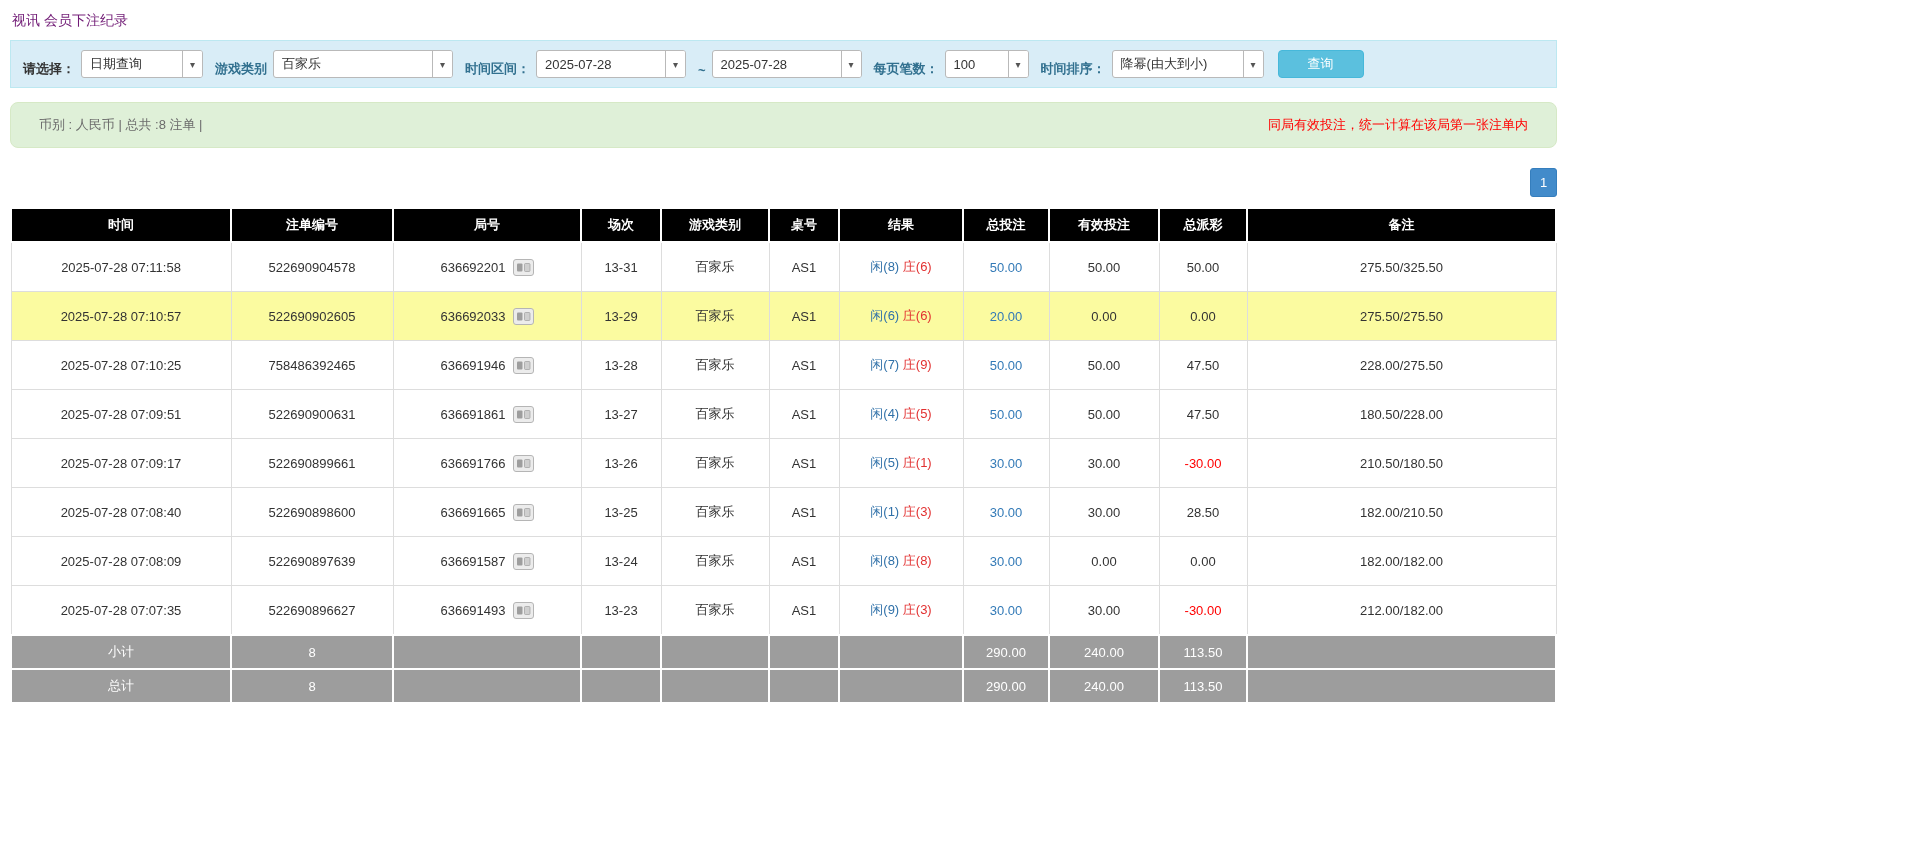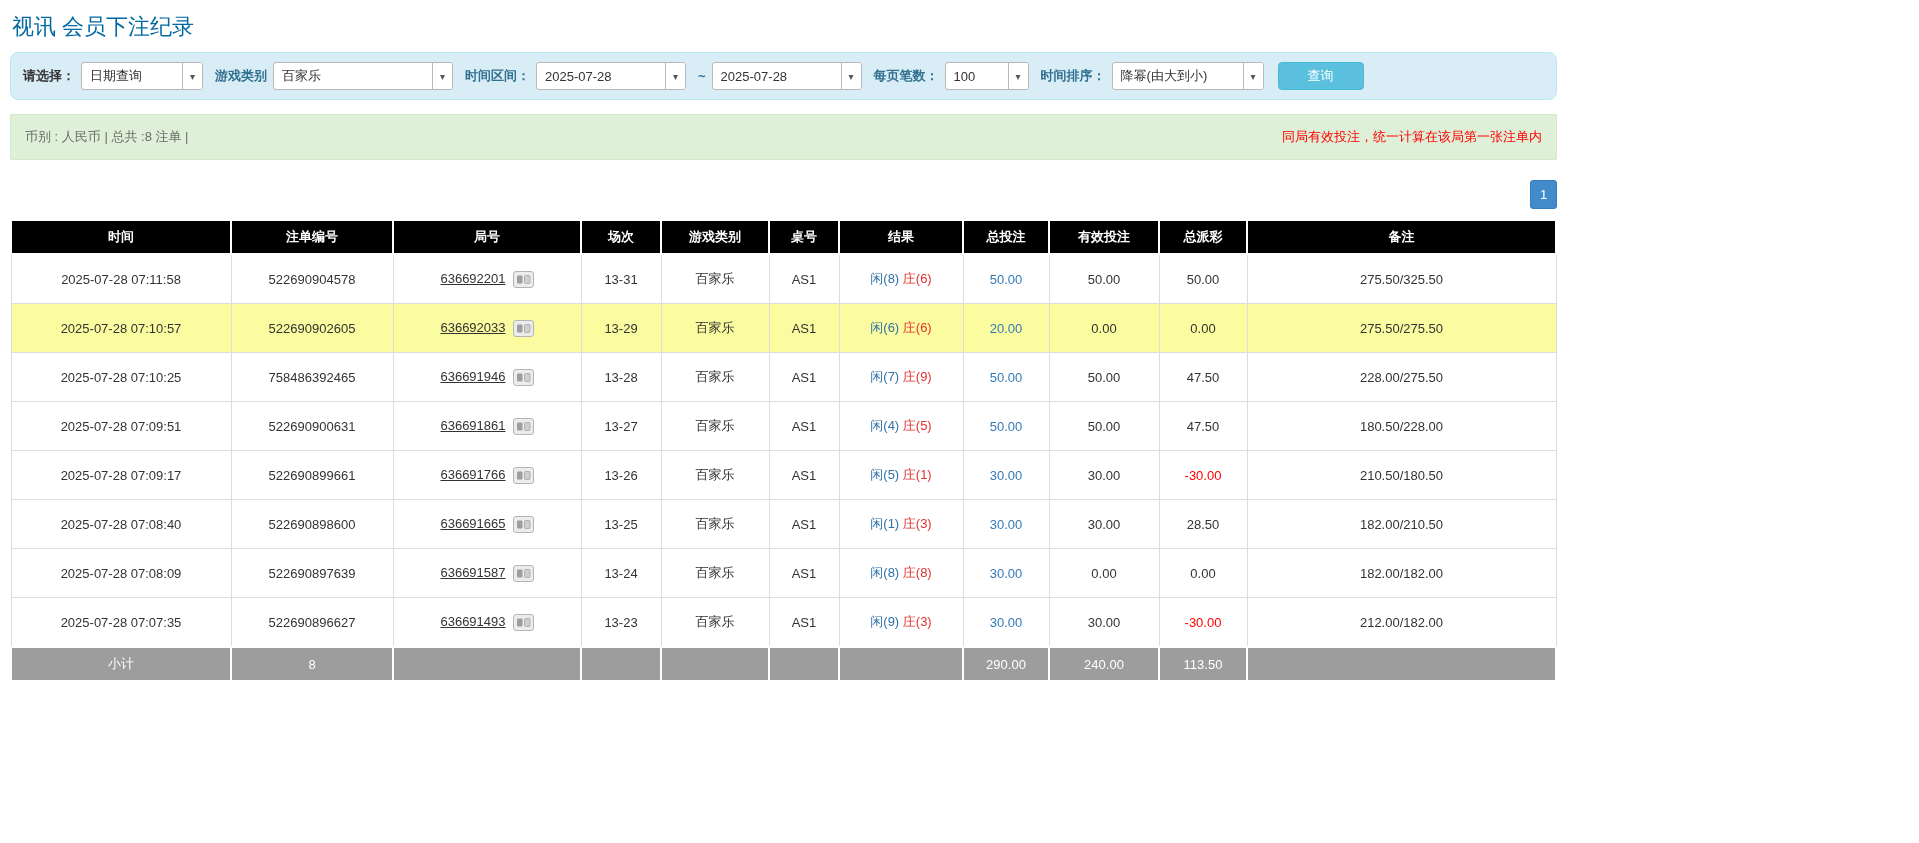--- a/index.html
+++ b/index.html
@@ -1,55 +1,55 @@
 <!DOCTYPE html>
 <html style="--header-bg: #000000; --highlight-row: #fbfba0; --player-text: #3071a9; --banker-text: #e23030; --negative-value: #ff0000; --link: #337ab7; --search-button: #5bc0de; --pagination-button: #428bca; --filter-bar-bg: #d9edf7; --summary-bar-bg: #dff0d8; --summary-warning-text: #ff0000;"><head>
 <meta charset="utf-8">
 <style>
   * { box-sizing: border-box; margin: 0; padding: 0; }
   html, body { width: 1919px; height: 843px; overflow: hidden; background: #fff;
     font-family: "Liberation Sans", "DejaVu Sans", sans-serif; }
   .container { width: 1547px; margin-left: 10px; }
-  .page-title { font-size: 22px; font-weight: 400; color: #0369a1; padding: 12px 2px 10px; }
-
-  .filter-bar { display: flex; align-items: center; background: var(--filter-bar-bg, #d9edf7);
-    border: 1px solid #bce8f1; border-radius: 8px; padding: 9px 10px; font-size: 13px; }
+  .page-title { font-size: 14px; font-weight: 400; color: #701a75; padding: 12px 2px 10px; }
+
+  .filter-bar { display: flex; align-items: flex-end; background: var(--filter-bar-bg, #d9edf7);
+    border: 1px solid #bce8f1; border-radius: 0; padding: 9px 10px; font-size: 13px; }
   .flabel { color: #31708f; font-weight: 700; margin: 0 6px 0 12px; white-space: nowrap; }
   .flabel.dark { color: #333; margin-left: 2px; }
   .combo { display: inline-flex; align-items: stretch; background: #fff; border: 1px solid #b9b9b9;
     border-radius: 3px; height: 28px; overflow: hidden; cursor: pointer; }
   .combo-val { display: flex; align-items: center; padding: 0 8px; flex: 1; color: #333; white-space: nowrap; overflow: hidden; }
   .combo-btn { display: flex; align-items: center; justify-content: center; width: 20px;
     border-left: 1px solid #b9b9b9; color: #555; font-size: 10px; background: #fff; }
   .search-btn { margin-left: 14px; height: 28px; padding: 0 29px; background: var(--search-button, #5bc0de);
     border: 1px solid #46b8da; color: #fff; border-radius: 4px; font-size: 13px; cursor: pointer; }
 
   .summary-bar { display: flex; justify-content: space-between; align-items: center;
-    background: var(--summary-bar-bg, #dff0d8); border: 1px solid #d6e9c6; border-radius: 1px;
-    margin-top: 14px; padding: 13px 14px; font-size: 13px; }
+    background: var(--summary-bar-bg, #dff0d8); border: 1px solid #d6e9c6; border-radius: 8px;
+    margin-top: 14px; padding: 13px 28px; font-size: 13px; }
   .summary-left { color: #6b6b6b; }
   .summary-right { color: var(--summary-warning-text, #ff0000); }
 
   .pager { display: flex; justify-content: flex-end; }
   .pager.top { margin: 20px 0 10px; }
   .page-btn { min-width: 27px; height: 29px; background: var(--pagination-button, #428bca);
     color: #fff; border: 1px solid #357ebd; border-radius: 3px; font-size: 13px; cursor: pointer; }
 
   table.records { width: 100%; border-collapse: collapse; font-size: 13px; color: #333; table-layout: fixed; }
   table.records th { background: var(--header-bg, #000); color: #fff; font-weight: 700;
     padding: 7px 4px; border: 2px solid #fff; }
   table.records td { text-align: center; padding: 15px 4px; border: 1px solid #ddd; background: #fff; }
   table.records tr.highlight td { background: var(--highlight-row, #fbfba0); }
   table.records tfoot td { background: #9d9d9d; color: #fff; padding: 7px 4px; border: 2px solid #fff; }
 
   .player { color: var(--player-text, #3071a9); }
   .banker { color: var(--banker-text, #e23030); }
   .bet-link { color: var(--link, #337ab7); text-decoration: none; cursor: pointer; }
   .neg { color: var(--negative-value, #ff0000); }
-  .round-wrap { display: inline-flex; gap: 7px; text-decoration: underline; }
+  .round-wrap { display: inline-flex; align-items: center; gap: 7px; }
   .icon-btn { background: transparent; border: none; cursor: pointer; display: inline-flex; padding: 0; vertical-align: middle; }
 </style>
 </head>
 <body>
 
 <div class="container">
 
   <div class="page-title">视讯 会员下注纪录</div>
 
   <div class="filter-bar">
@@ -290,16 +290,29 @@
           <td></td>
           <td></td>
           <td></td>
           <td></td>
           <td></td>
           <td>290.00</td>
           <td>240.00</td>
           <td>113.50</td>
           <td></td>
         </tr>
+        <tr>
+          <td>总计</td>
+          <td>8</td>
+          <td></td>
+          <td></td>
+          <td></td>
+          <td></td>
+          <td></td>
+          <td>290.00</td>
+          <td>240.00</td>
+          <td>113.50</td>
+          <td></td>
+        </tr>
       </tfoot>
   </table>
 
 </div>
 
 </body></html>

